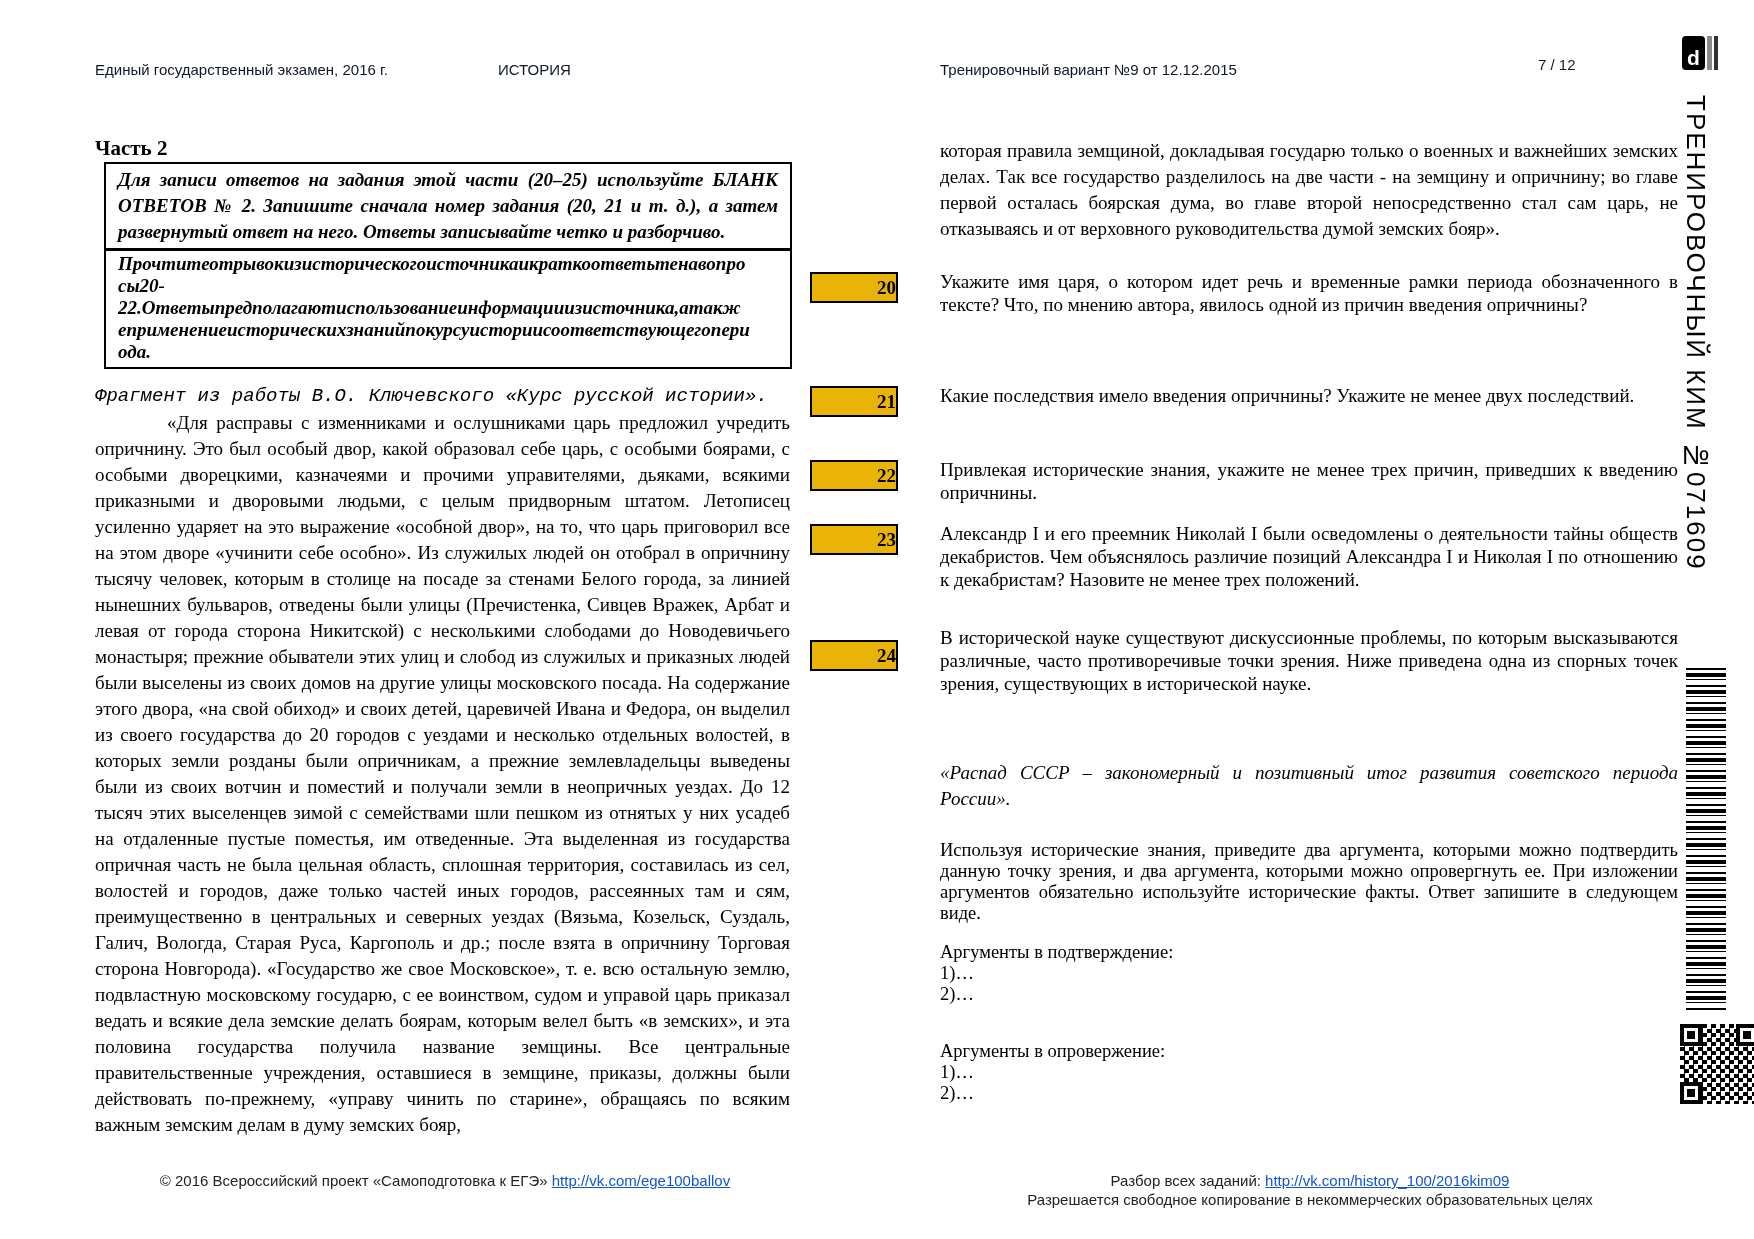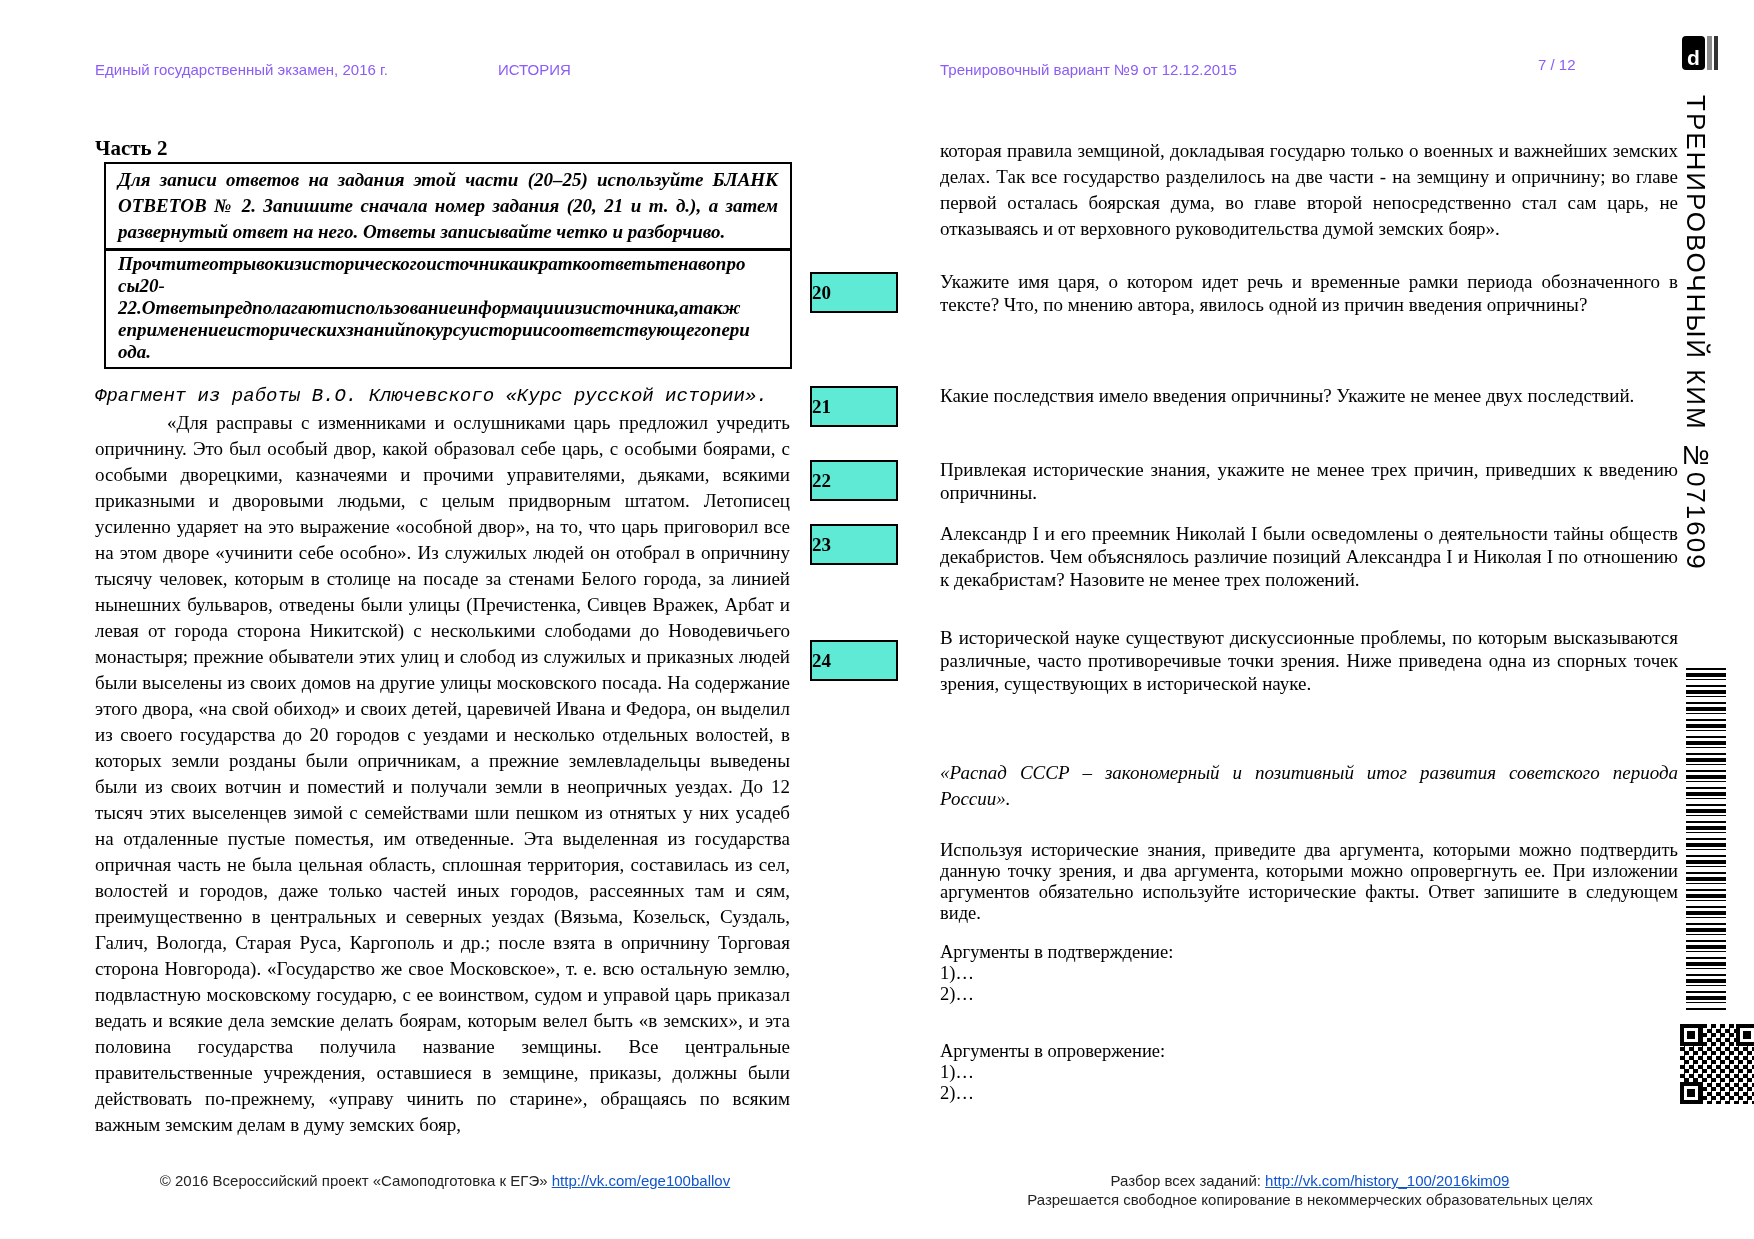--- a/index.html
+++ b/index.html
@@ -1,42 +1,42 @@
 <!DOCTYPE html>
 <html lang="ru"><head>
 <meta charset="utf-8">
 <style>
   * { margin:0; padding:0; box-sizing:border-box; }
   html,body { width:1754px; height:1239px; }
   body {
     position:relative; background:#ffffff; color:#000;
     font-family:"Liberation Serif", serif; overflow:hidden;
   }
-  .hdr { position:absolute; top:61px; font:15px "Liberation Sans", sans-serif; color:#8b5cf6; }
+  .hdr { position:absolute; top:61px; font:15px "Liberation Sans", sans-serif; color:#0f172a; }
   #hdr-exam   { left:95px; }
   #hdr-subject{ left:498px; }
   #hdr-variant{ left:940px; }
   #hdr-page   { left:1538px; top:56px; }
 
   .part-title { position:absolute; top:136px; left:95px; width:695px; text-align:left;
                 font-weight:bold; font-size:21px; }
   .inst-box   { position:absolute; left:104px; width:688px; border:2px solid #000;
                 padding:3px 12px 4px 12px; font-style:italic; font-weight:bold;
                 font-size:19px; }
   #box1 { top:162px; line-height:26px; text-align:justify; }
   #box2 { top:248px; line-height:22px; }
   .src-caption { position:absolute; top:385px; left:95px; font-style:italic; font-size:19px;font-family:Liberation Mono, monospace; }
   .passage { position:absolute; top:410px; left:95px; width:695px; font-size:19px;
              line-height:26px; text-align:justify; text-indent:72px; }
 
   .cont  { position:absolute; top:138px; left:940px; width:738px; font-size:19px;
            line-height:26px; text-align:justify; }
-  .qnum  { position:absolute; left:810px; width:88px; height:41px; border:2px solid #000;
-           display:flex; align-items:center; justify-content:flex-start;
-           font-weight:bold; font-size:19px; background:#5eead4; }
+  .qnum  { position:absolute; left:810px; width:88px; height:31px; border:2px solid #000;
+           display:flex; align-items:center; justify-content:flex-end;
+           font-weight:bold; font-size:19px; background:#eab308; }
   .qtext { position:absolute; left:940px; width:738px; font-size:19px; line-height:23px;
            text-align:justify; }
   #qnum-20{top:272px} #qtext-20{top:270px}
   #qnum-21{top:386px} #qtext-21{top:384px}
   #qnum-22{top:460px} #qtext-22{top:458px}
   #qnum-23{top:524px} #qtext-23{top:522px}
   #qnum-24{top:640px} #qtext-24{top:626px}
 
   .quote { position:absolute; top:760px; left:940px; width:738px; font-style:italic;
            font-size:19px; line-height:26px; text-align:justify; }

